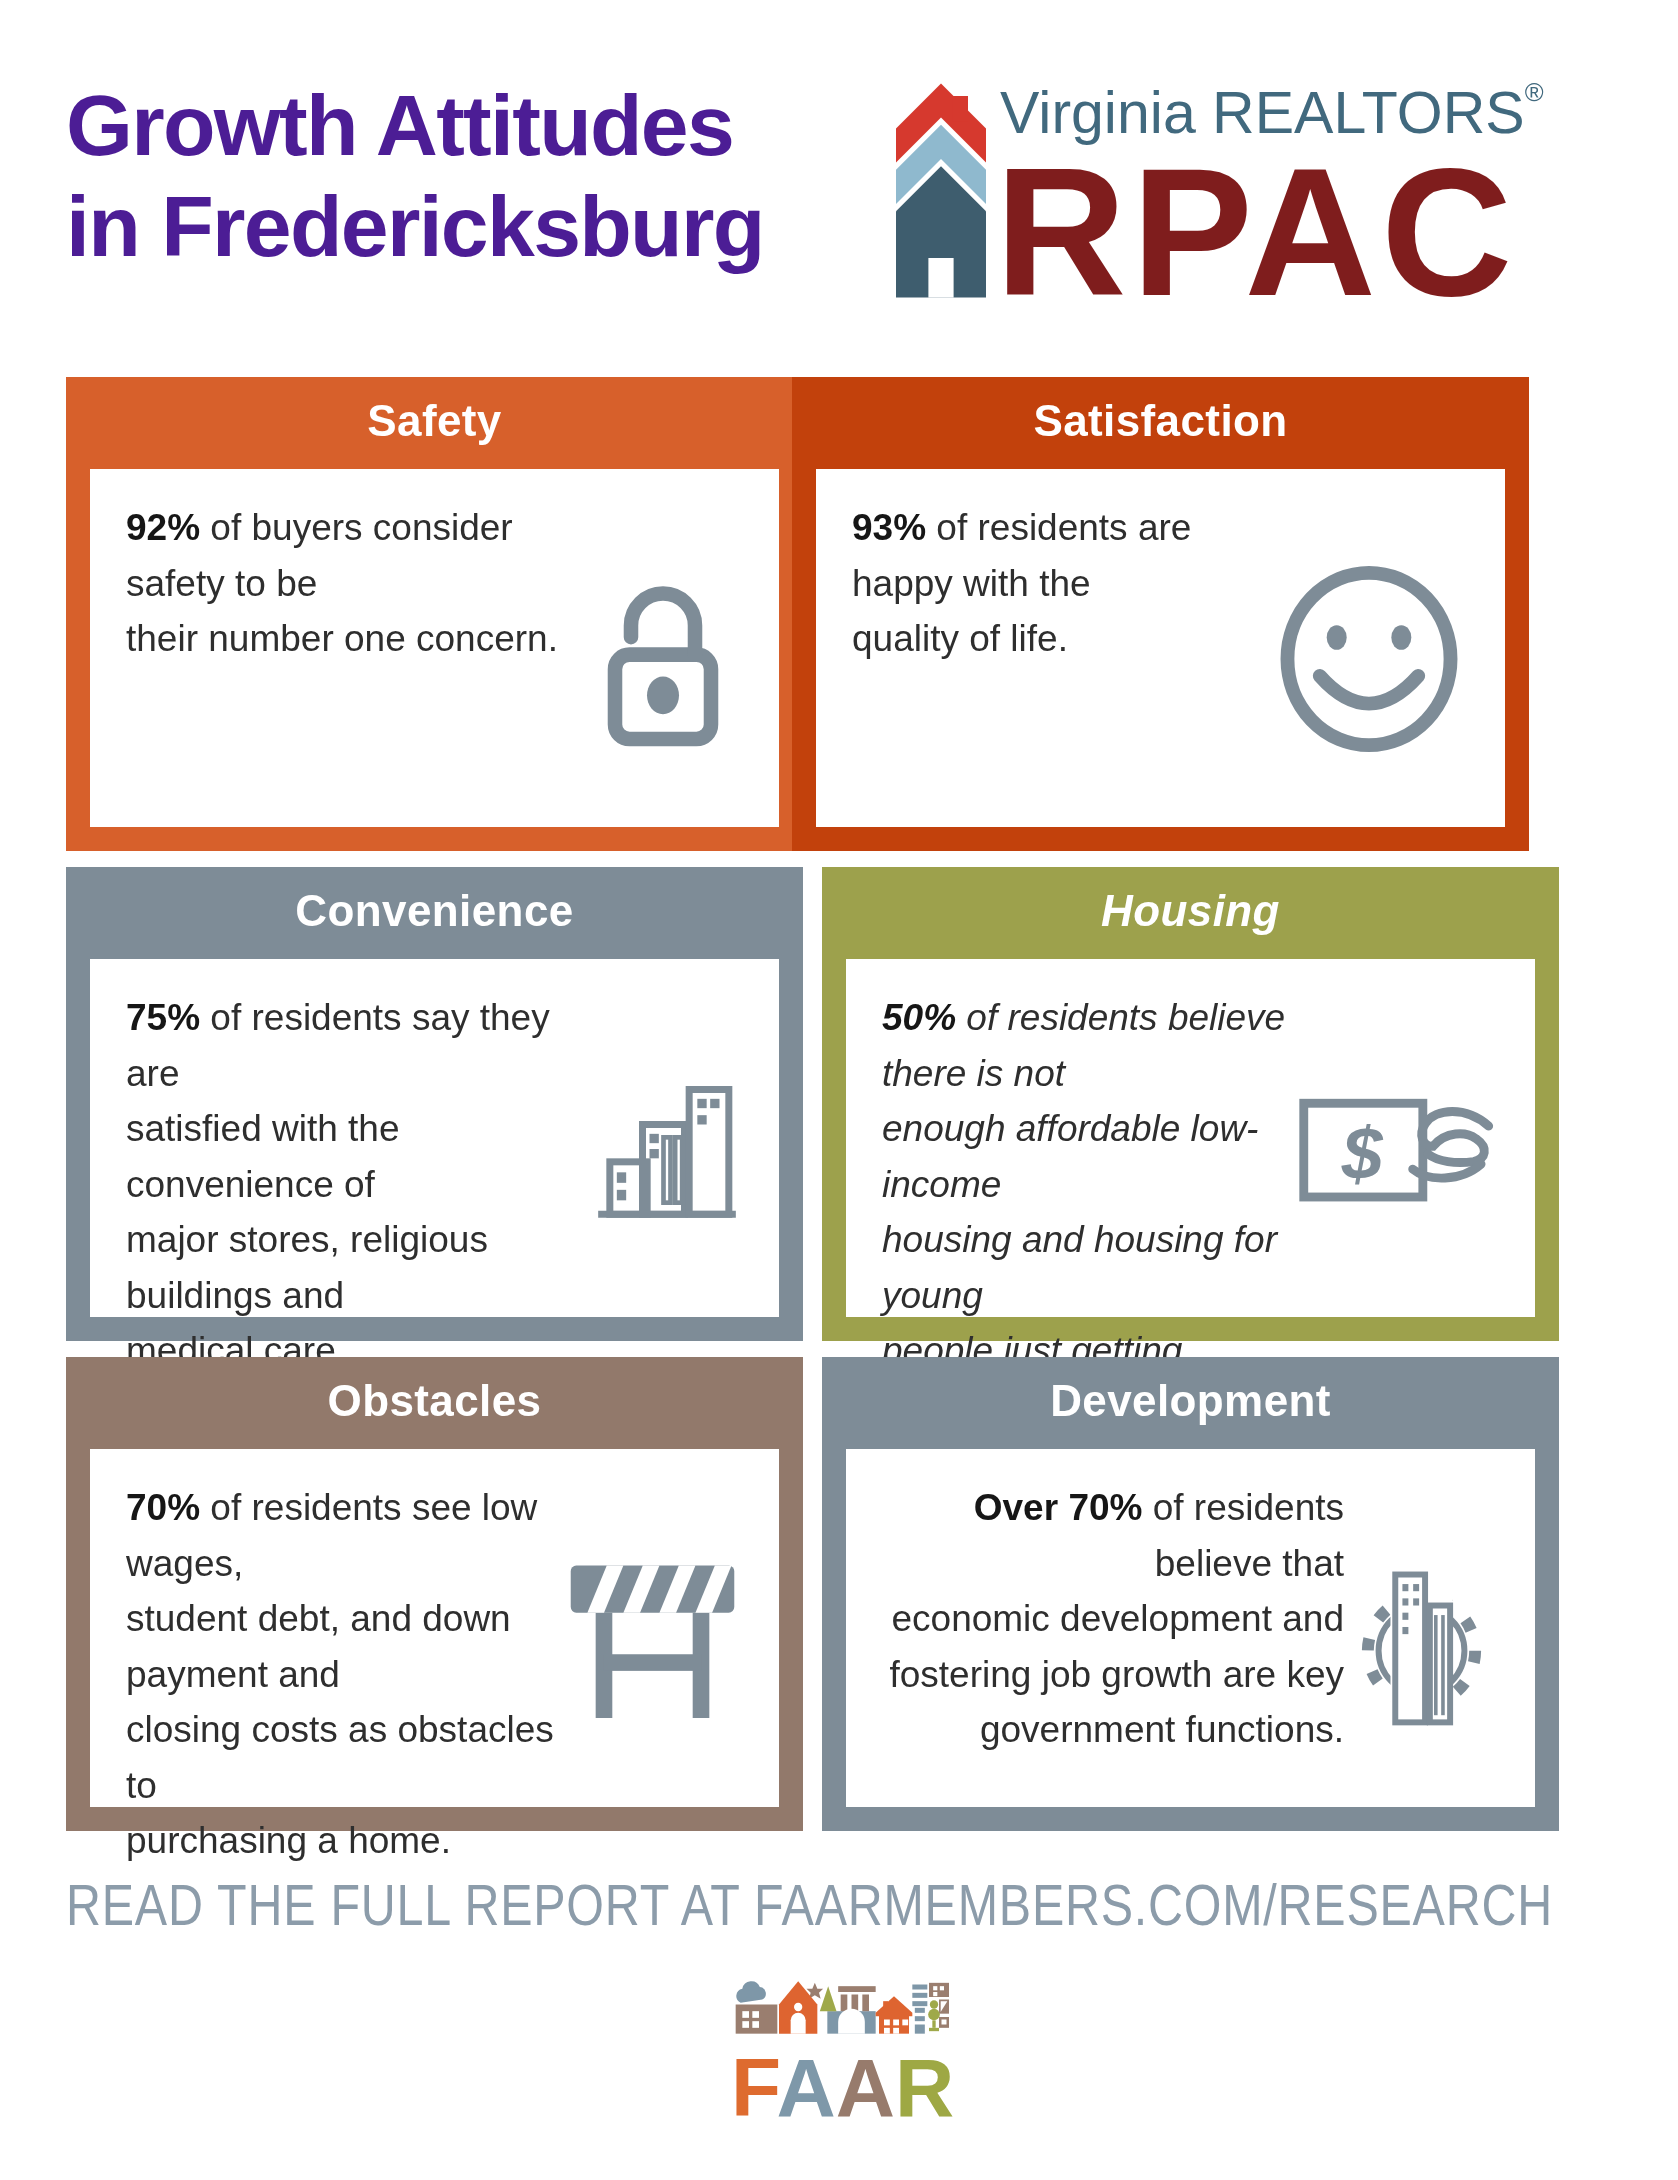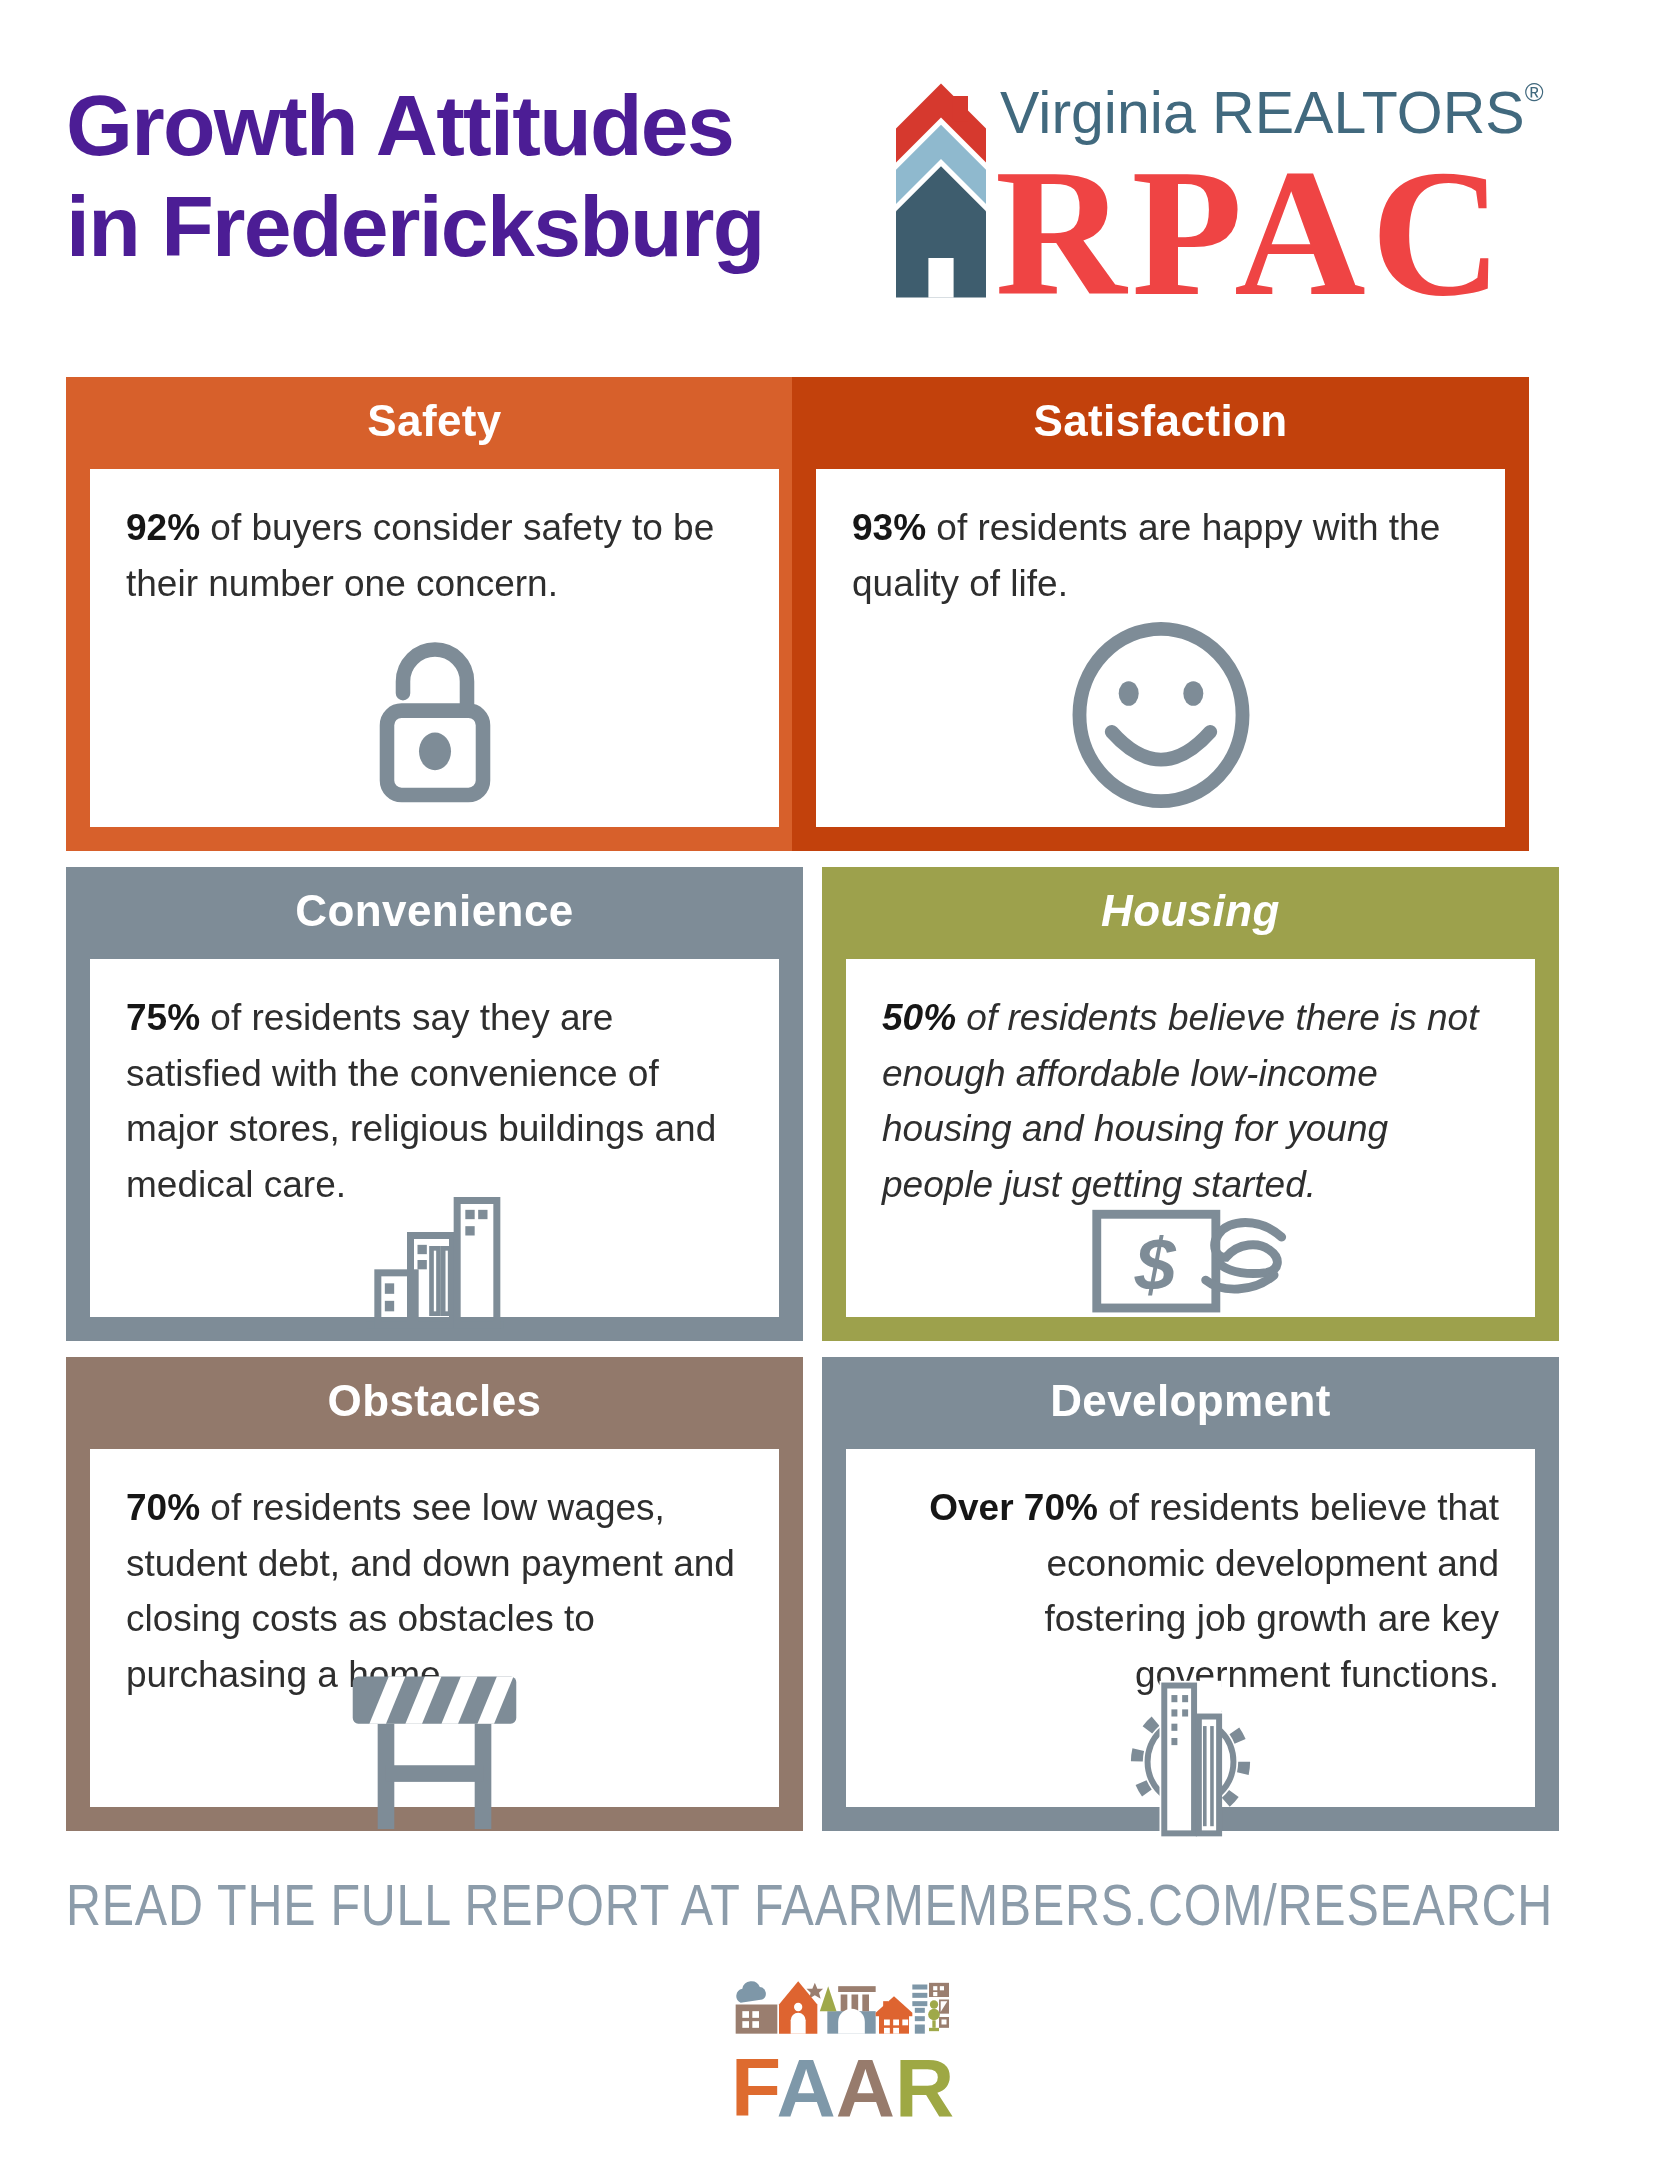--- a/index.html
+++ b/index.html
@@ -8,30 +8,30 @@
   .page { position:relative; width:1679px; height:2181px; background:#ffffff; overflow:hidden; }
 
   
   .title { position:absolute; left:66px; top:75px; font-size:86px; font-weight:700;
            color:#4c1d95; line-height:1.17; letter-spacing:-1.7px; }
   .logo { position:absolute; left:896px; top:78px; width:681px; height:260px; }
   .logo-house { position:absolute; left:0; top:5.1px; }
   .logo-text { position:absolute; left:104px; top:0; }
   .brand-top { font-size:59px; color:#41697E; white-space:nowrap; letter-spacing:0; }
   .brand-reg { font-size:25.6px; vertical-align:32px; }
-  .brand-main { font-size:182px; font-weight:800; color:#ef4444; line-height:0.92;
-                letter-spacing:5.1px; margin-top:1.7px; margin-left:-5.1px;font-family:Liberation Serif, serif; }
+  .brand-main { font-size:182px; font-weight:800; color:#7f1d1d; line-height:0.92;
+                letter-spacing:5.1px; margin-top:1.7px; margin-left:-5.1px; }
 
   
   .card { position:absolute; width:737px; height:474px; }
   .card-header { height:88px; display:flex; align-items:center; justify-content:center;
                  color:#ffffff; font-size:44px; font-weight:700; letter-spacing:0.4px; }
   .card-inner { position:absolute; top:92px; left:24px; right:24px; bottom:24px;
                 background:#ffffff; padding:31px 36px 8.5px 36px;
-                display:flex; flex-direction:column; }
+                display:flex; flex-direction:row; }
   .card-text { white-space:pre-line; font-size:37px; line-height:1.5; color:#2e2e2e; }
   .card-text .stat { font-weight:700; color:#161616; }
   .icon-area { flex:1; display:flex; align-items:center; justify-content:center; min-height:0; }
   .icon-area svg { display:block; }
 
   
   .footer { position:absolute; left:66px; top:1872px; font-size:57px; color:#8C9CAA;
             white-space:nowrap; transform:scaleX(0.85); transform-origin:left top;
             letter-spacing:0.9px; }
 

